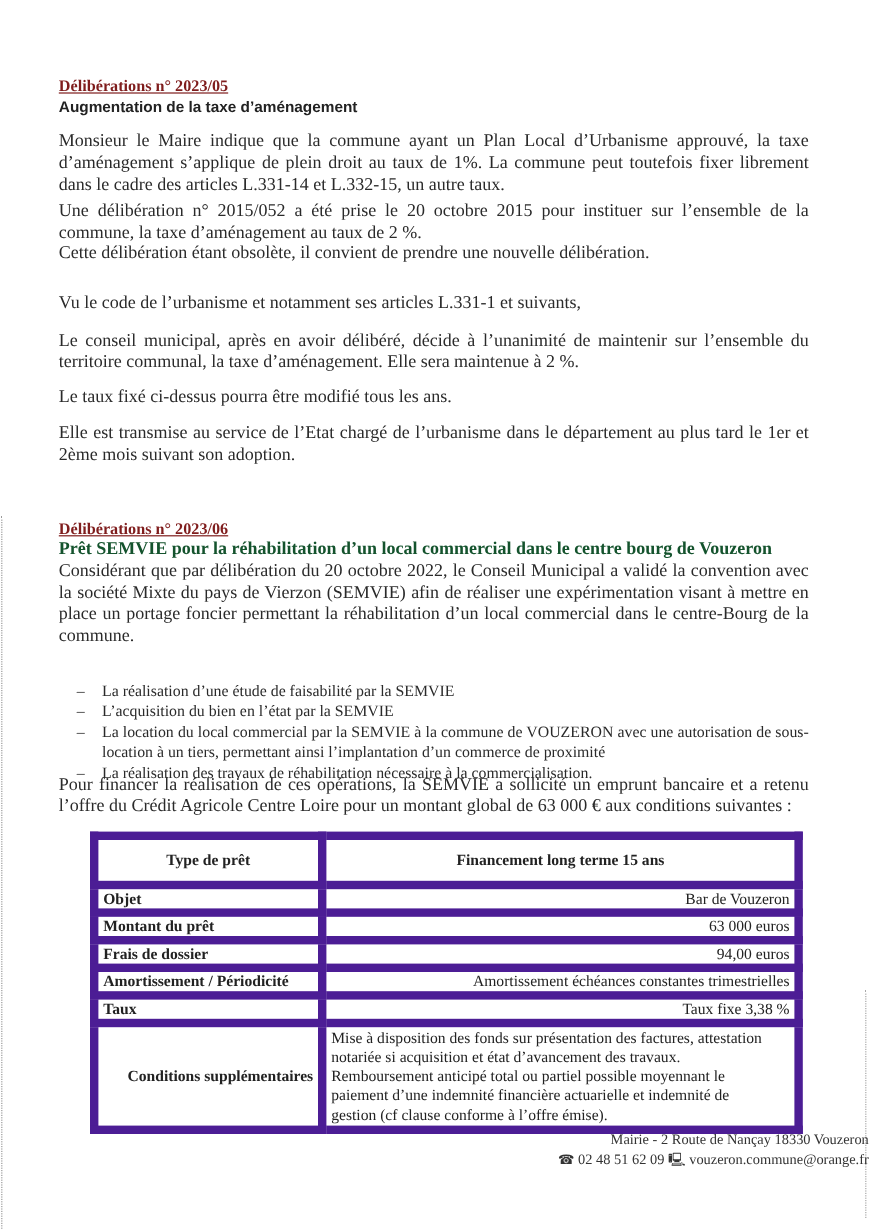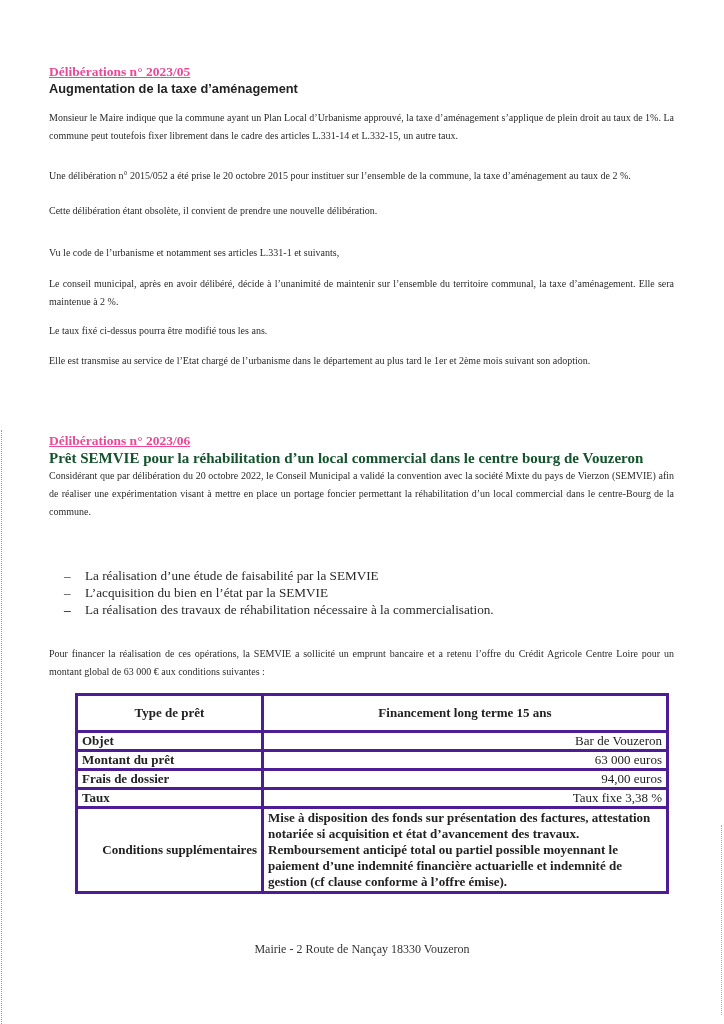--- a/index.html
+++ b/index.html
@@ -32,21 +32,21 @@
       left: 721px; top: 825px;
       width: 0; height: 190px;
       border-left: 1px dotted #a8a8a8;
     }
     .heading {
       position: absolute;
       left: 49px;
       font-weight: bold;
       font-size: 13.5px;
       text-decoration: underline;
-      color: #ec4899;
+      color: #7f1d1d;
     }
     .subhead-sans {
       position: absolute;
       left: 49px;
       font-family: "Liberation Sans", sans-serif;
       font-size: 12.8px;
       font-weight: bold;
       color: #222;
     }
     .subhead-serif {
@@ -54,21 +54,21 @@
       left: 49px;
       font-size: 15px;
       font-weight: bold;
       color: #14532d;
     }
     p.para {
       position: absolute;
       left: 49px;
       width: 625px;
       margin: 0;
-      font-size: 10px;
+      font-size: 15px;
       line-height: 18px;
       text-align: justify;
     }
     ul.steps {
       position: absolute;
       left: 49px;
       top: 567px;
       width: 625px;
       margin: 0;
       padding: 0;
@@ -89,21 +89,21 @@
     table.loan {
       position: absolute;
       left: 75px;
       top: 693px;
       width: 594px;
       border-collapse: collapse;
       font-size: 13px;
       color: #222;
     }
     table.loan td, table.loan th {
-      border: 3px solid #4c1d95;
+      border: 7px solid #4c1d95;
       padding: 0 4px;
       vertical-align: middle;
     }
     table.loan th {
       font-weight: bold;
       height: 34px;
       text-align: center;
     }
     table.loan td.label {
       width: 175px;
@@ -117,27 +117,26 @@
       text-align: right;
     }
     table.loan td.label-center {
       text-align: right;
       font-weight: bold;
     }
     table.loan td.multi {
       line-height: 16px;
       padding-top: 1px;
       padding-bottom: 1px;
-      font-weight: bold;
     }
     .footer {
       position: absolute;
       left: 0;
       width: 724px;
-      text-align: center;
+      text-align: right;
       font-size: 12px;
       line-height: 17px;
       color: #333;
     }
     .icon {
       display: inline-block;
       font-size: 11px;
       vertical-align: 0px;
     }
   </style>
@@ -168,20 +167,21 @@
     <li>
       <span class="dash">–</span>
       <span>La réalisation d’une étude de faisabilité par la SEMVIE</span>
     </li>
     <li>
       <span class="dash">–</span>
       <span>L’acquisition du bien en l’état par la SEMVIE</span>
     </li>
     <li>
       <span class="dash">–</span>
+      <span>La location du local commercial par la SEMVIE à la commune de VOUZERON avec une autorisation de sous-location à un tiers, permettant ainsi l’implantation d’un commerce de proximité</span>
     </li>
     <li>
       <span class="dash">–</span>
       <span>La réalisation des travaux de réhabilitation nécessaire à la commercialisation.</span>
     </li>
   </ul>
 
   <p class="para" style="top:645px;">Pour financer la réalisation de ces opérations, la SEMVIE a sollicité un emprunt bancaire et a retenu l’offre du Crédit Agricole Centre Loire pour un montant global de 63 000 € aux conditions suivantes :</p>
 
   <table class="loan">
@@ -194,33 +194,43 @@
       <td class="label">Objet</td>
       <td class="value">Bar de Vouzeron</td>
     </tr>
     <tr>
       <td class="label">Montant du prêt</td>
       <td class="value">63 000 euros</td>
     </tr>
     <tr>
       <td class="label">Frais de dossier</td>
       <td class="value">94,00 euros</td>
+    </tr>
+    <tr>
+      <td class="label">Amortissement / Périodicité</td>
+      <td class="value">Amortissement échéances constantes trimestrielles</td>
     </tr>
     <tr>
       <td class="label">Taux</td>
       <td class="value">Taux fixe 3,38 %</td>
     </tr>
     <tr>
       <td class="label-center">Conditions supplémentaires</td>
       <td class="multi">
         <div>Mise à disposition des fonds sur présentation des factures, attestation</div>
         <div>notariée si acquisition et état d’avancement des travaux.</div>
         <div>Remboursement anticipé total ou partiel possible moyennant le</div>
         <div>paiement d’une indemnité financière actuarielle et indemnité de</div>
         <div>gestion (cf clause conforme à l’offre émise).</div>
       </td>
     </tr>
   </tbody>
     </table>
 
   <div class="footer" style="top:941px;">Mairie - 2 Route de Nançay 18330 Vouzeron</div>
+  <div class="footer" style="top:958px;">
+    <span class="icon">☎</span>
+    <span>02 48 51 62 09</span>
+    <span class="icon">🖳</span>
+    <span>vouzeron.commune@orange.fr</span>
+  </div>
 
 </div>
 
 </body></html>

